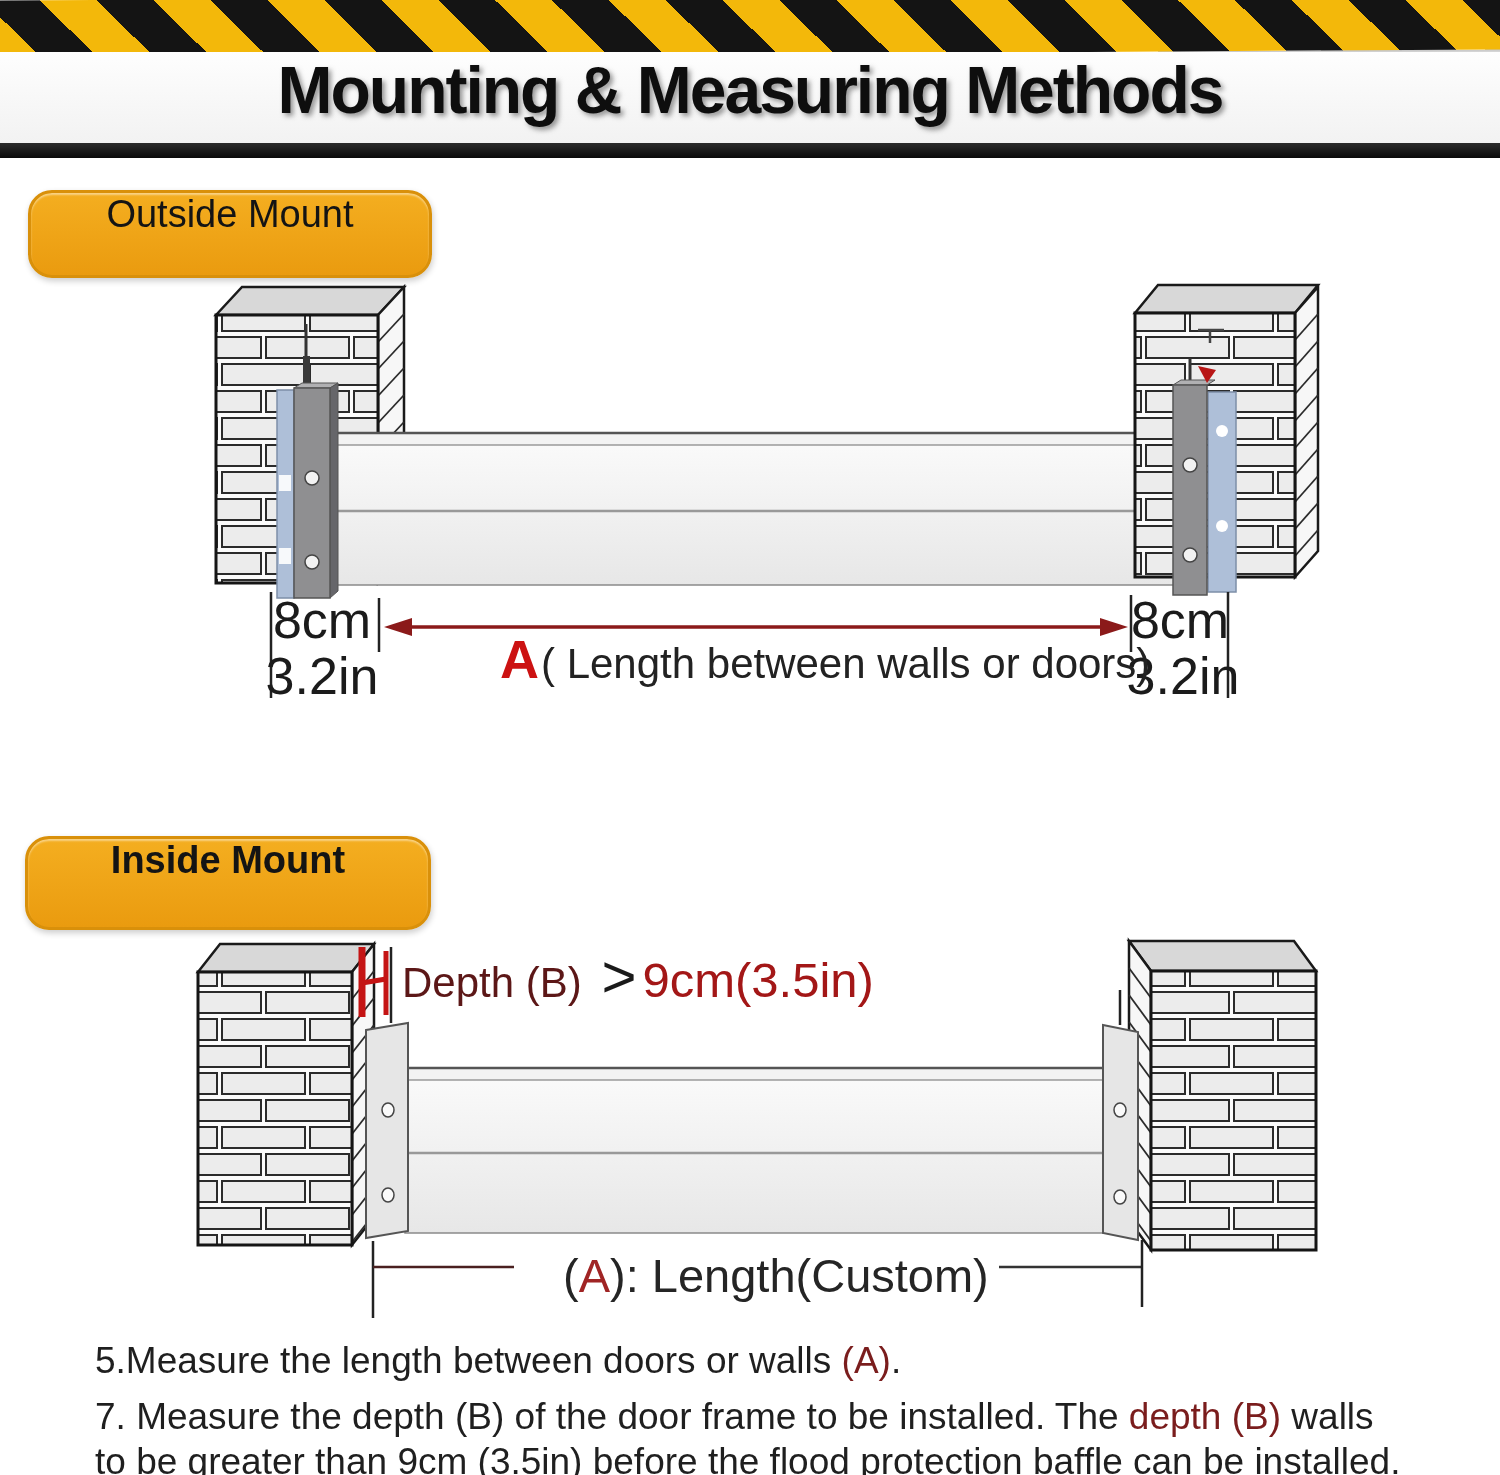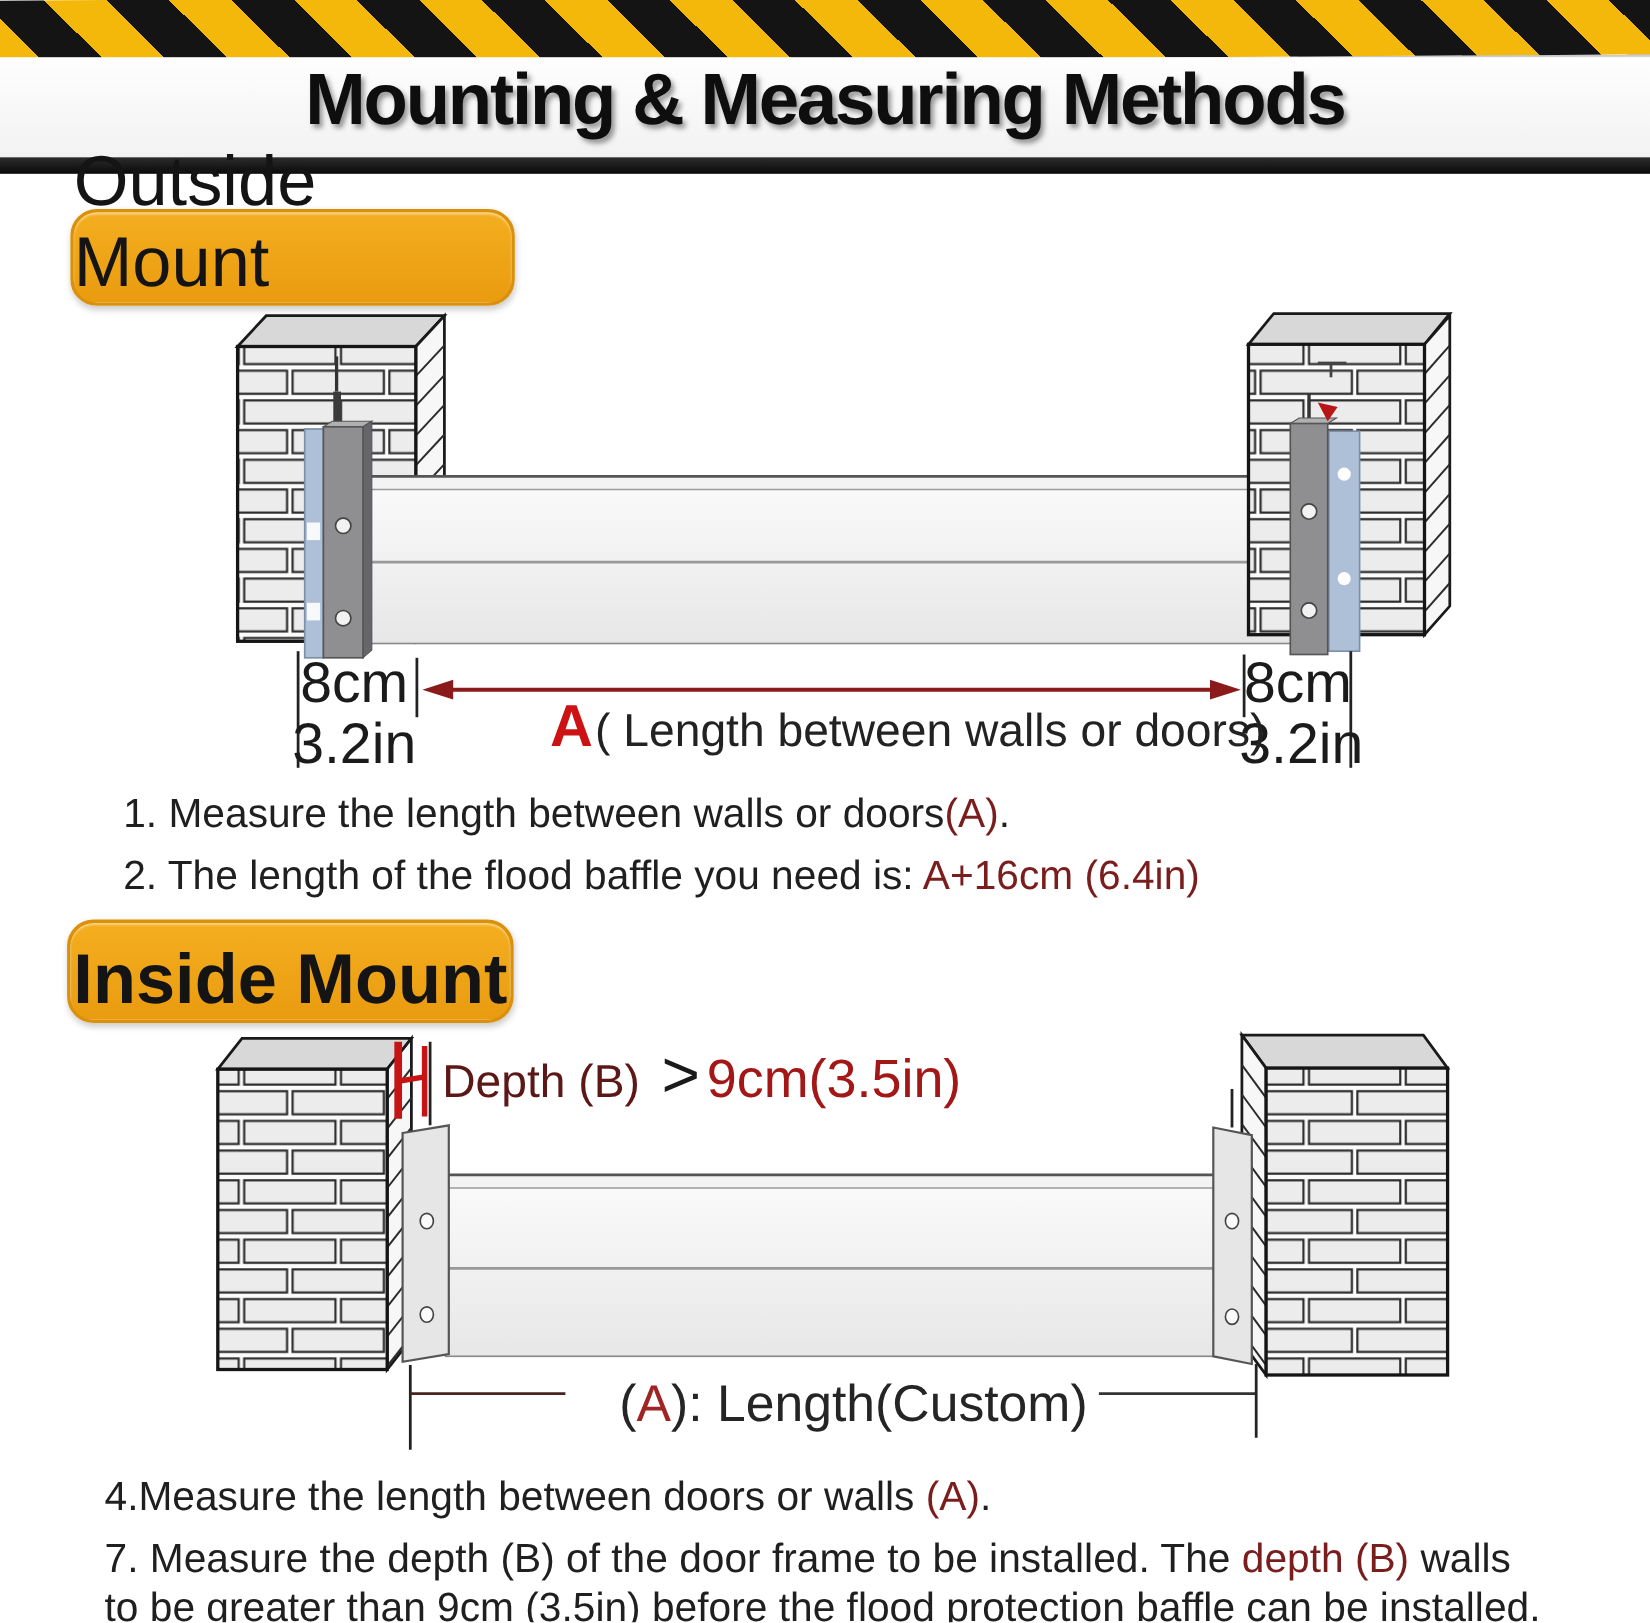--- a/index.html
+++ b/index.html
@@ -12,25 +12,25 @@
           transform:rotate(-0.35deg);box-shadow:0 3px 5px rgba(0,0,0,.25);}
   .banner{position:absolute;left:0;right:0;top:52px;height:91px;
           background:linear-gradient(180deg,#fefefe,#f2f2f2);
           display:flex;justify-content:center;}
   .title{font-size:66px;font-weight:bold;letter-spacing:-2px;color:#0e0e0e;
          text-shadow:3px 3px 5px rgba(70,70,70,.55);white-space:nowrap;}
   .title-bar{position:absolute;left:0;right:0;top:143px;height:15px;
              background:linear-gradient(180deg,#2c2c2c,#0a0a0a);}
 
   
-  .badge{position:absolute;display:flex;align-items:flex-end;justify-content:center;
+  .badge{position:absolute;display:flex;align-items:flex-start;justify-content:center;
          background:linear-gradient(180deg,#f4ae20,#ea9b0f);
          border:3px solid #d9900a;border-radius:24px;
-         font-size:64px;color:#141414;
-         box-shadow:inset 0 2px 2px rgba(255,255,255,.45), 1px 3px 6px rgba(0,0,0,.2);margin-left:36px;}
+         font-size:38px;color:#141414;
+         box-shadow:inset 0 2px 2px rgba(255,255,255,.45), 1px 3px 6px rgba(0,0,0,.2);}
   .badge-outside{left:28px;top:190px;width:398px;height:82px;}
   .badge-inside{left:25px;top:836px;width:400px;height:88px;font-weight:bold;}
 
   
   .diagram{position:absolute;left:0;width:1500px;}
   .diagram-1{top:280px;height:430px;}
   .diagram-2{top:935px;height:400px;}
 
   svg text{font-family:"Liberation Sans", sans-serif;}
   .dim{font-size:52px;fill:#1b1b1b;}
@@ -157,24 +157,20 @@
       <polygon points="384,347 412,338 412,356" fill="#8b1a1a"></polygon>
       <polygon points="1128,347 1100,338 1100,356" fill="#8b1a1a"></polygon>
       <text class="dim" x="322" y="358" text-anchor="middle">8cm</text>
       <text class="dim" x="322" y="414" text-anchor="middle">3.2in</text>
       <text class="dim" x="1180" y="358" text-anchor="middle">8cm</text>
       <text class="dim" x="1183" y="414" text-anchor="middle">3.2in</text>
       <text x="500" y="398"><tspan class="spanA">A</tspan><tspan class="spanRest" dx="2">( Length between walls or doors)</tspan></text>
     </g>
   </svg>
 
-  <div class="steps steps-outside">
-    <div class="step-row"><span>1. Measure the length between walls or doors</span><span class="hl">(A)</span><span>.</span></div>
-    <div class="step-row"><span>2. The length of the flood baffle you need is: </span><span class="hl">A+16cm (6.4in)</span></div>
-  </div>
 
   <div class="badge badge-inside">
     <span>Inside Mount</span>
   </div>
 
   <svg class="diagram diagram-2" viewBox="0 0 1500 400">
     <defs>
       <pattern id="bricks2" width="88" height="54" patternUnits="userSpaceOnUse">
         <rect x="0" y="0" width="88" height="54" fill="#fbfbfb"></rect>
         <rect x="2" y="3" width="83" height="21" fill="#ececec" stroke="#2b2b2b" stroke-width="2"></rect>
@@ -255,18 +251,18 @@
     <g>
       <line x1="373" y1="306" x2="373" y2="383" stroke="#222" stroke-width="2.5"></line>
       <line x1="373" y1="332" x2="514" y2="332" stroke="#4a2020" stroke-width="2.5"></line>
       <line x1="999" y1="332" x2="1142" y2="332" stroke="#333" stroke-width="2.5"></line>
       <line x1="1142" y1="305" x2="1142" y2="372" stroke="#222" stroke-width="2.5"></line>
       <text x="563" y="357"><tspan class="spanParen">(</tspan><tspan class="spanA2">A</tspan><tspan class="spanParen">): Length(Custom)</tspan></text>
     </g>
   </svg>
 
   <div class="steps steps-inside">
-    <div class="row-1"><span>4.Measure the length between doors or walls </span><span class="hl">(A)</span><span>.</span></div>
+    <div class="row-1"><span>5.Measure the length between doors or walls </span><span class="hl">(A)</span><span>.</span></div>
     <div class="row-2"><span>7. Measure the depth (B) of the door frame to be installed. The </span><span class="hl">depth (B)</span><span> walls</span></div>
     <div class="row-3"><span>to be greater than 9cm (3.5in) before the flood protection baffle can be installed.</span></div>
   </div>
 
 </div>
 
 </body></html>

